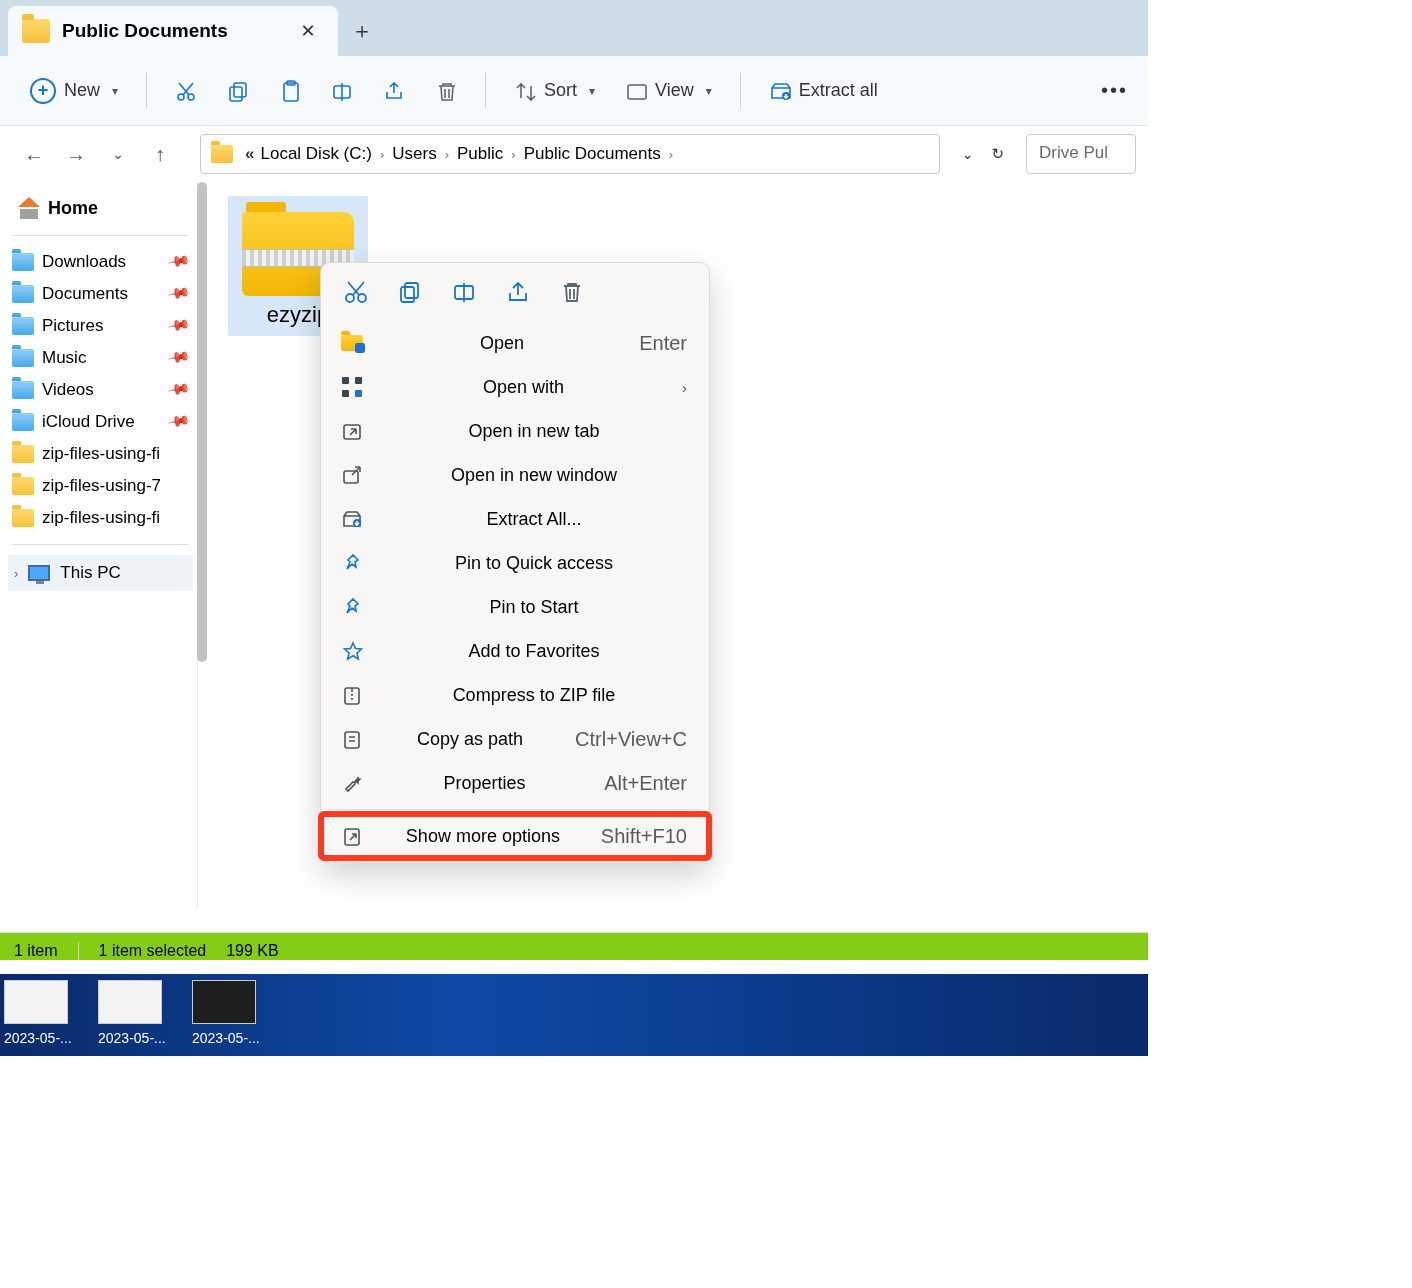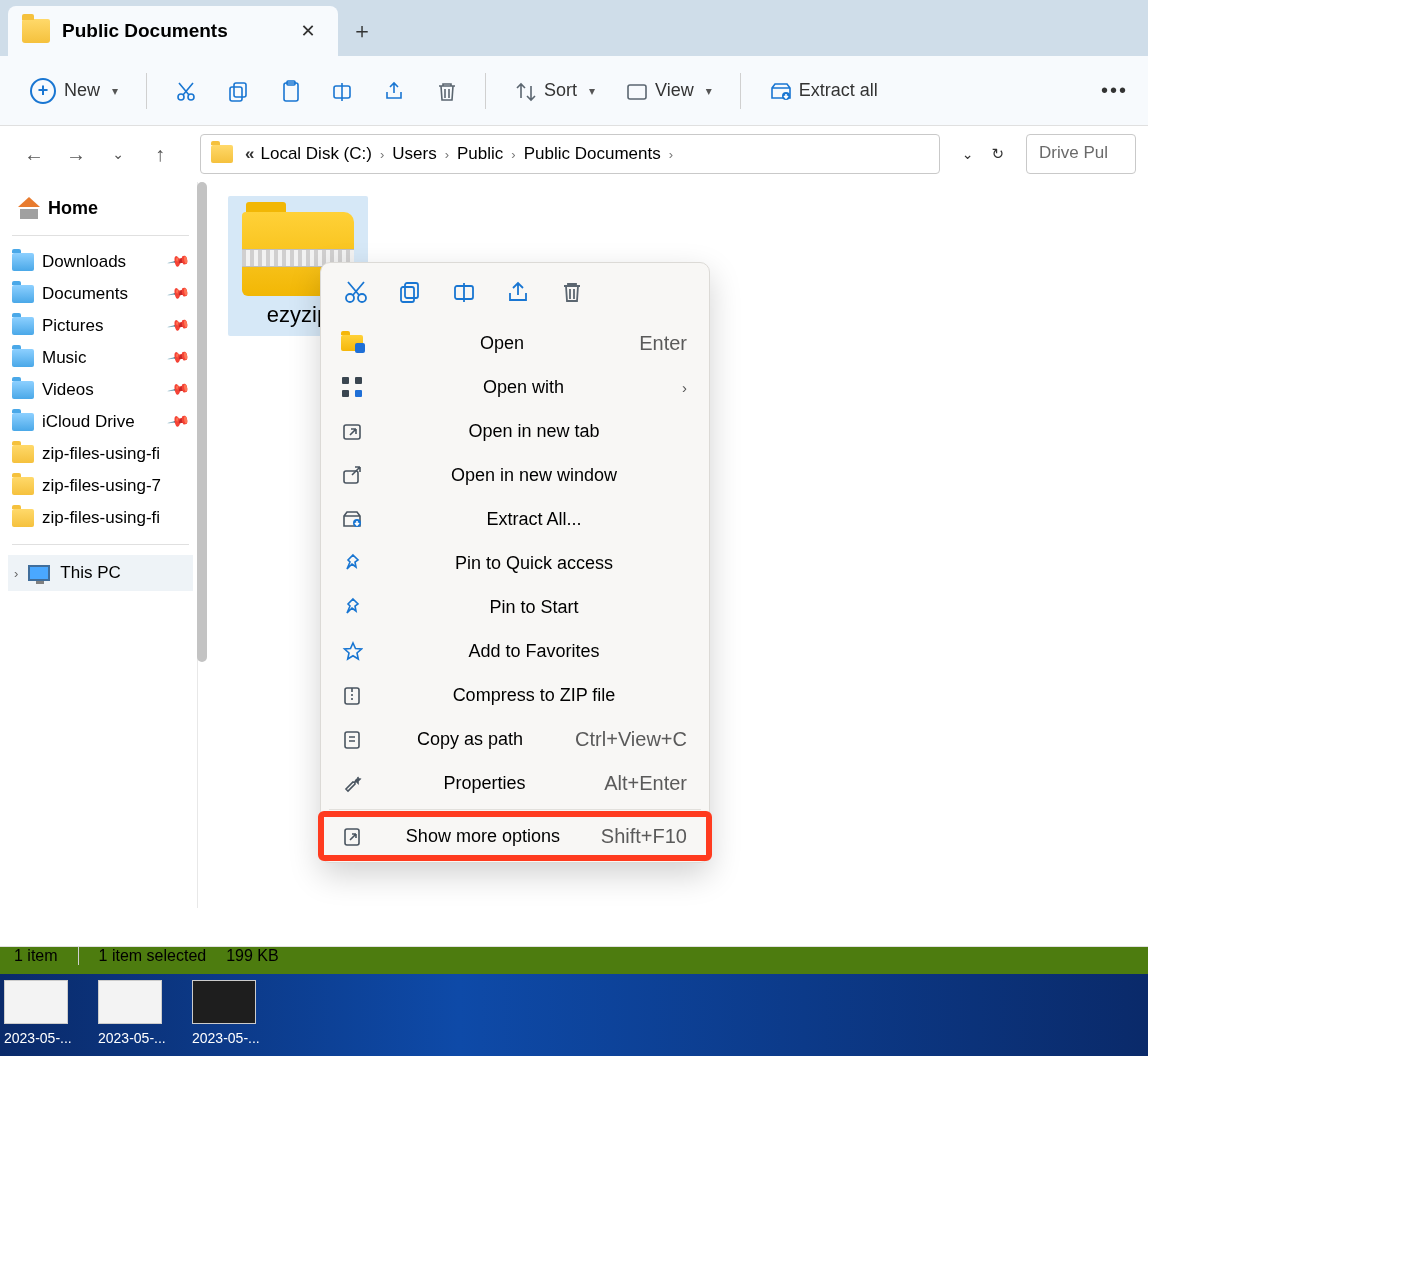--- a/index.html
+++ b/index.html
@@ -106,21 +106,21 @@
 .content { flex:1; padding:14px 0 0 30px; position:relative; }
 .file-item { width:140px; text-align:center; }
 .file-item.selected { background:#d6e8f7; padding:6px 0 8px; border-radius:2px; }
 .zip-icon { width:112px; height:94px; margin:0 auto 6px; position:relative; }
 .zip-body { position:absolute; inset:10px 0 0 0; background:linear-gradient(#ffd138,#f2b705); border-radius:4px 10px 6px 6px; }
 .zip-tab { position:absolute; top:0; left:4px; width:40px; height:14px; background:#f2b705; border-radius:3px 3px 0 0; }
 .zip-zipper { position:absolute; left:0; right:0; top:50%; height:18px; background:repeating-linear-gradient(90deg,#d0cfcf 0 4px,#f2f2f2 4px 8px); border-top:1px solid #bfbfbf; border-bottom:1px solid #bfbfbf; }
 .file-label { font-size:22px; }
 
 
-.statusbar { position:absolute; left:0; right:0; bottom:82px; height:28px; border-top:1px solid #e0e0e0; display:flex; align-items:flex-start; gap:20px; padding:0 14px; font-size:16px; background:#4d7c0f; }
+.statusbar { position:absolute; left:0; right:0; bottom:96px; height:28px; border-top:1px solid #e0e0e0; display:flex; align-items:flex-end; gap:20px; padding:0 14px; font-size:16px; background:#84cc16; }
 .statusbar .ssep { width:1px; height:18px; background:#d0d0d0; }
 
 
 .taskbar { position:absolute; left:0; right:0; bottom:0; height:82px; background:linear-gradient(90deg,#0a2a6a,#0e4aa8 40%,#0a2a6a); }
 .task-thumb { position:absolute; top:6px; width:64px; height:44px; background:#f3f3f3; border:1px solid #ccc; font-size:9px; color:#555; overflow:hidden; padding:2px; }
 .task-thumb.dark { background:#1e1e1e; color:#bbb; }
 .task-label { position:absolute; top:56px; font-size:14px; color:#fff; }
 
 
 .ctx {

